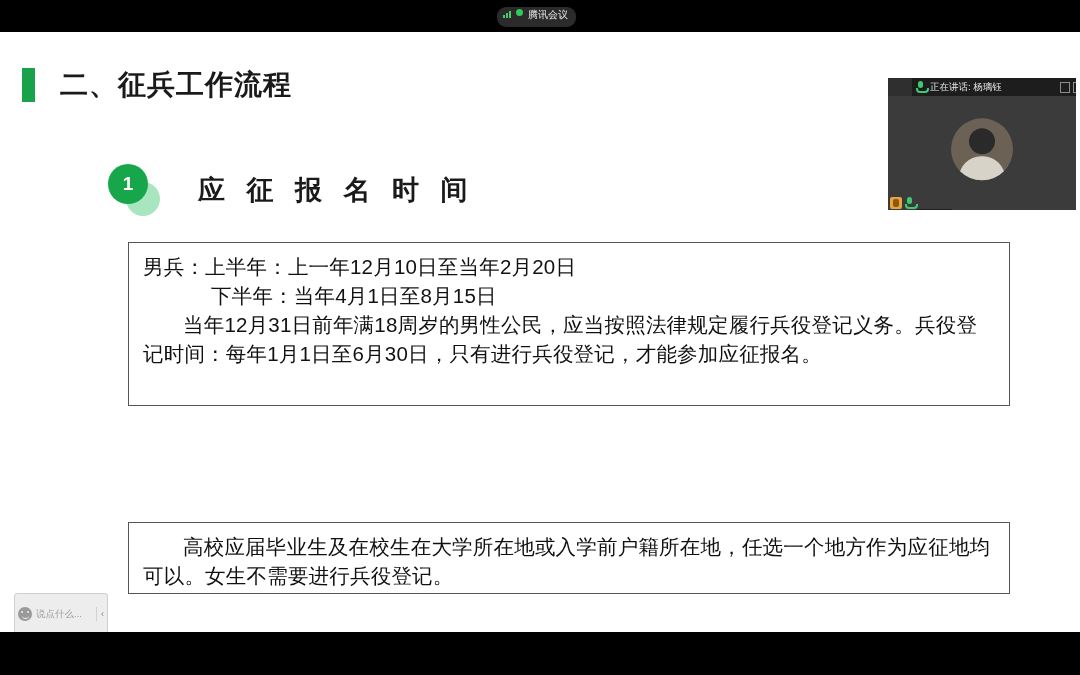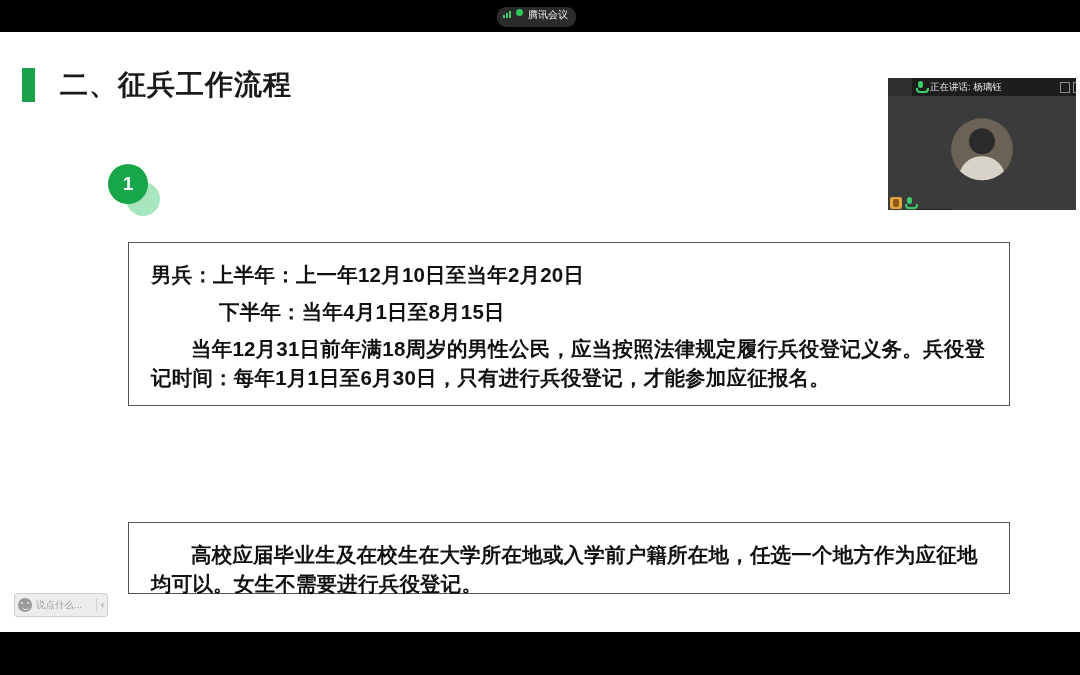--- a/index.html
+++ b/index.html
@@ -141,21 +141,21 @@
     position: absolute;
     box-sizing: border-box;
     border: 1px solid #555;
     background: #fff;
     padding: 9px 12px 10px 14px;
     color: #111;
     font-size: 20.5px;
     line-height: 1.42;
     letter-spacing: 0.2px;
   }
-  .box p { margin: 8px; font-weight: bold; }
+  .box p { margin: 0; }
   .indent-1 { padding-left: 68px; }
   .indent-2 { text-indent: 40px; }
 
   .box-men   { left: 128px; top: 210px; width: 882px; height: 164px; }
   .box-women { left: 128px; top: 382px; width: 882px; height: 100px; }
   .box-note  { left: 128px; top: 490px; width: 882px; height: 72px; }
 
   
   .pip {
     position: absolute;
@@ -292,21 +292,21 @@
     position: absolute;
     left: 14px;
     top: 561px;
     height: 22px;
     display: flex;
     align-items: center;
     gap: 4px;
     background: #ededed;
     border: 1px solid #cfcfcf;
     border-radius: 3px;
-    padding: 0 3px;
+    padding: 9px 3px;
   }
   .smiley {
     width: 14px; height: 14px;
     border-radius: 50%;
     background: #9a9a9a;
     position: relative;
     flex: 0 0 auto;
   }
   .smiley::before {
     content: "";
@@ -368,20 +368,21 @@
   <div class="title-row">
     <div class="title-bar-mark"></div>
     <div class="title-text">二、征兵工作流程</div>
   </div>
 
   <div class="step-row">
     <div class="step-badge">
       <div class="circle-back"></div>
       <div class="circle-front">1</div>
     </div>
+    <div class="step-label">应 征 报 名 时 间</div>
   </div>
 
   <div class="box box-men">
     <p>男兵：上半年：上一年12月10日至当年2月20日</p>
     <p class="indent-1">下半年：当年4月1日至8月15日</p>
     <p class="indent-2">当年12月31日前年满18周岁的男性公民，应当按照法律规定履行兵役登记义务。兵役登记时间：每年1月1日至6月30日，只有进行兵役登记，才能参加应征报名。</p>
   </div>
 
 
   <div class="box box-note">

